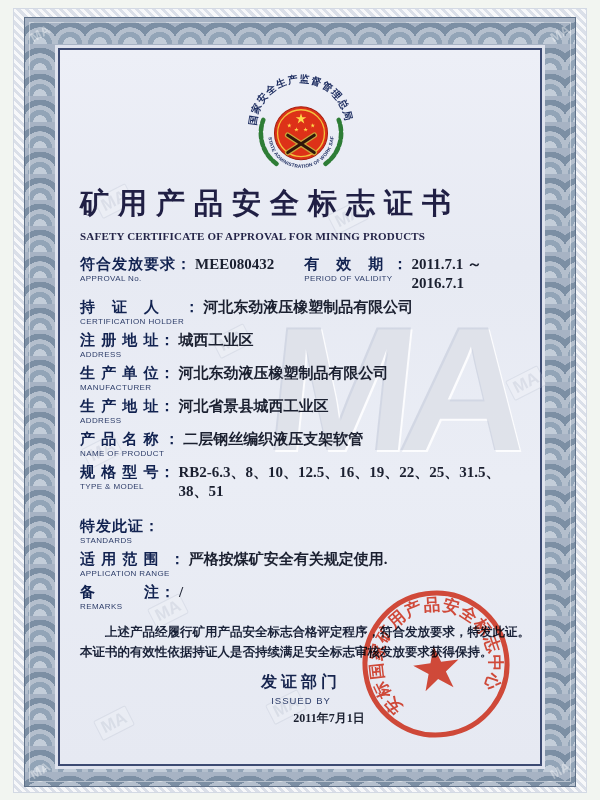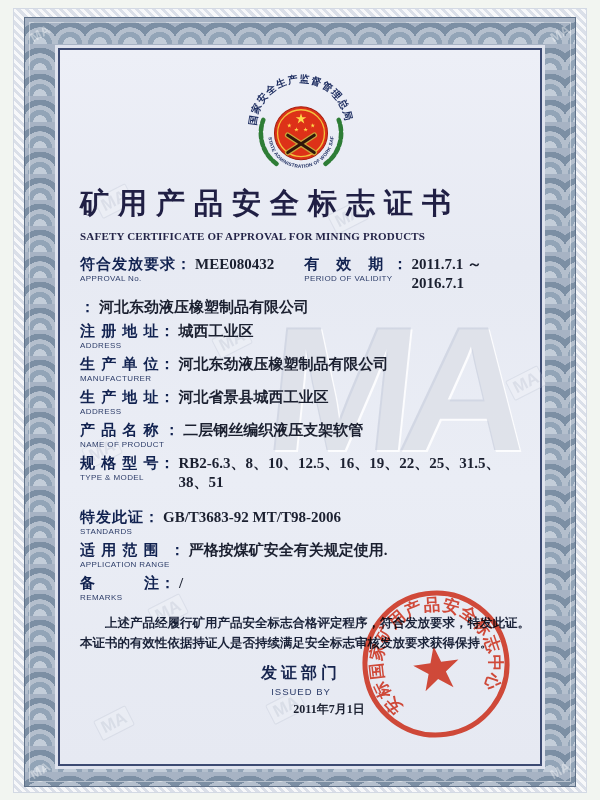--- a/index.html
+++ b/index.html
@@ -134,20 +134,24 @@
           <div class="lab">
               <span class="zh">有　效　期</span>
             <span class="en">PERIOD OF VALIDITY</span>
             </div>
           <span class="colon">：</span>
           <div class="val">2011.7.1 ～ 2016.7.1</div>
         </div>
       </div>
 
       <div class="row">
+        <div class="lab w4">
+            <span class="zh">持　证　人</span>
+          <span class="en">CERTIFICATION HOLDER</span>
+          </div>
         <span class="colon">：</span>
         <div class="val">河北东劲液压橡塑制品有限公司</div>
       </div>
 
       <div class="row">
         <div class="lab w4">
             <span class="zh">注 册 地 址</span>
           <span class="en">ADDRESS</span>
           </div>
         <span class="colon">：</span>
@@ -189,21 +193,20 @@
         <span class="colon">：</span>
         <div class="val model">RB2-6.3、8、10、12.5、16、19、22、25、31.5、38、51</div>
       </div>
 
       <div class="row gap">
         <div class="lab">
             <span class="zh">特发此证</span>
           <span class="en">STANDARDS</span>
           </div>
         <span class="colon">：</span>
-        <div class="val">GB/T3683-92 MT/T98-2006</div>
       </div>
 
       <div class="row">
         <div class="lab w4">
             <span class="zh">适 用 范 围</span>
           <span class="en">APPLICATION RANGE</span>
           </div>
         <span class="colon">：</span>
         <div class="val">严格按煤矿安全有关规定使用.</div>
       </div>

